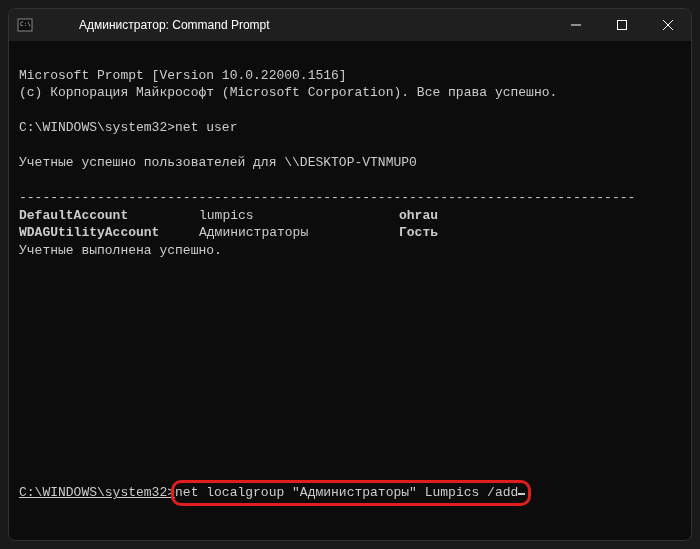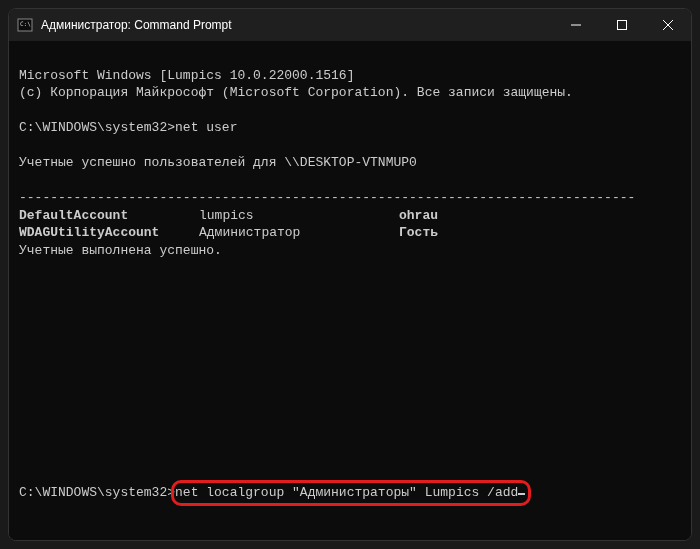--- a/index.html
+++ b/index.html
@@ -42,20 +42,21 @@
     }
     .title-icon svg {
       width: 16px;
       height: 16px;
     }
     .title-text {
       color: #fff;
       font-size: 12px;
       font-family: "Segoe UI", sans-serif;
       flex: 1;
+      margin-left: 38px;
     }
     .window-controls {
       display: flex;
       height: 100%;
     }
     .win-btn {
       width: 46px;
       height: 100%;
       display: flex;
       align-items: center;
@@ -85,20 +86,21 @@
     }
     .terminal-content {
       flex: 0 0 auto;
     }
     .spacer {
       flex: 1;
     }
     .current-line {
       padding-bottom: 30px;
       padding-top: 20px;
+      text-decoration: underline;
     }
     .highlight-box {
       position: relative;
       display: inline-block;
     }
     .highlight-pill {
       position: absolute;
       left: -4px;
       right: -6px;
       top: -4px;
@@ -146,28 +148,28 @@
         <svg viewBox="0 0 10 10">
             <line x1="0" y1="0" x2="10" y2="10"></line>
             <line x1="10" y1="0" x2="0" y2="10"></line>
           </svg>
       </div>
     </div>
   </div>
 
   <div class="terminal">
     <div class="terminal-content">
-<span>Microsoft Windows [Lumpics 10.0.22000.1516]</span>
-<span>(c) Корпорация Майкрософт (Microsoft Corporation). Все записи защищены.</span>
+<span>Microsoft Prompt [Version 10.0.22000.1516]</span>
+<span>(c) Корпорация Майкрософт (Microsoft Corporation). Все права успешно.</span>
 
 <span>C:\WINDOWS\system32&gt;</span><span>net user</span>
 
 <span>Учетные успешно пользователей для \\DESKTOP-VTNMUP0</span>
 
 <span>-------------------------------------------------------------------------------</span>
 <span class="col1">DefaultAccount</span><span class="col2">lumpics</span><span class="col3">ohrau</span>
-<span class="col1">WDAGUtilityAccount</span><span class="col2">Администратор</span><span class="col3">Гость</span>
+<span class="col1">WDAGUtilityAccount</span><span class="col2">Администраторы</span><span class="col3">Гость</span>
 <span>Учетные выполнена успешно.</span>
     </div>
     <div class="spacer"></div>
     <div class="current-line"><span>C:\WINDOWS\system32&gt;</span><span class="highlight-box"><span>net localgroup "Администраторы" Lumpics /add</span><span class="cursor"></span><span class="highlight-pill"></span></span></div>
   </div>
 </div>
 
 </body></html>

